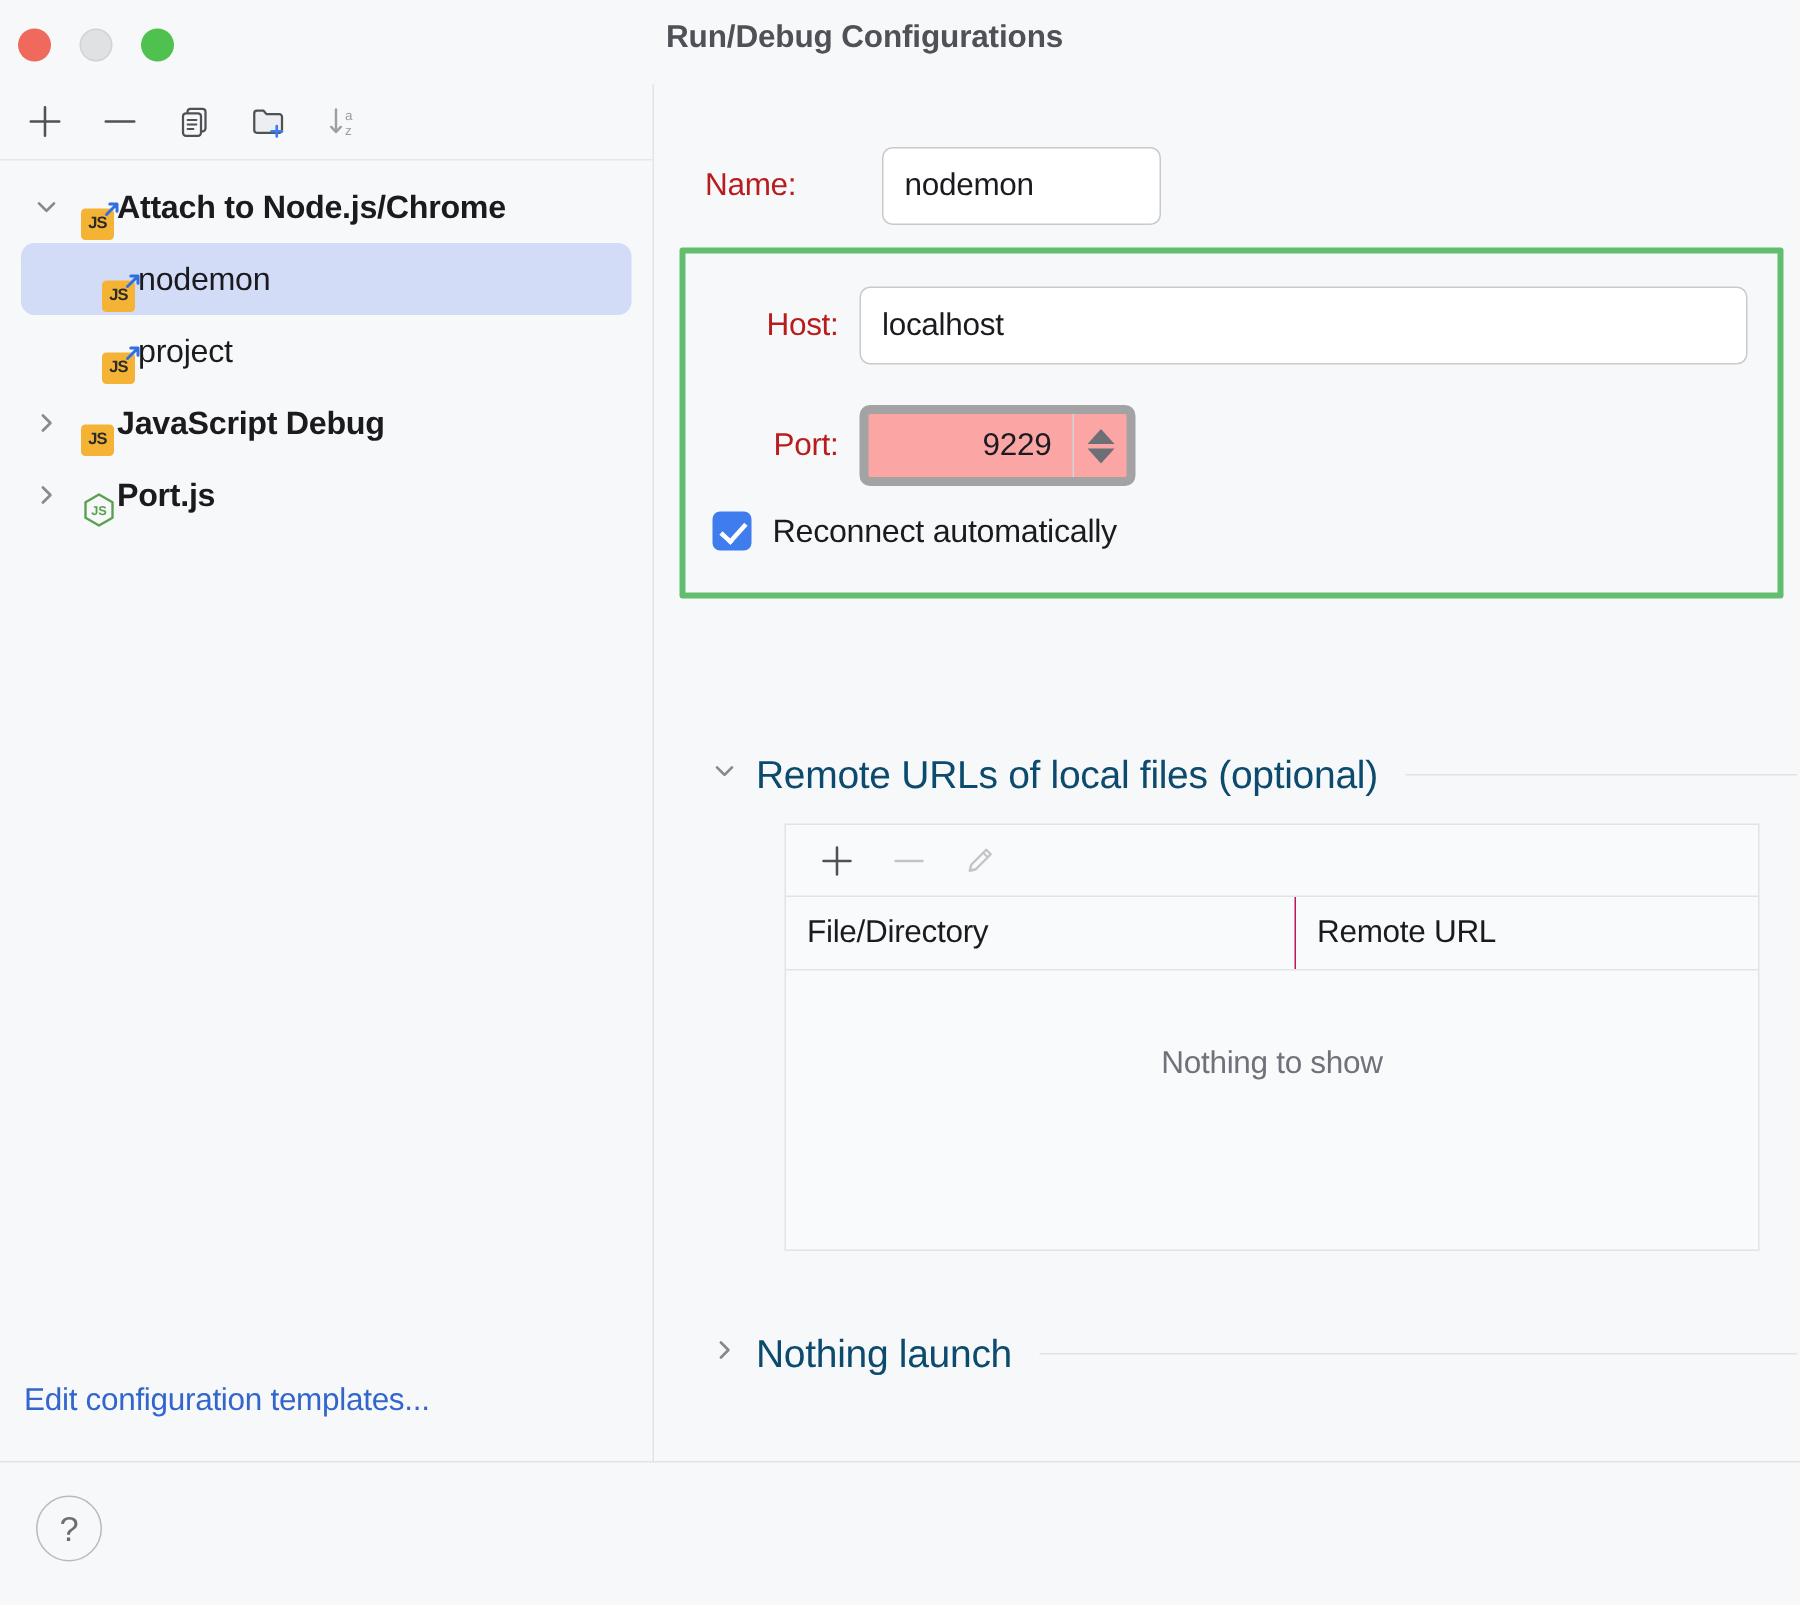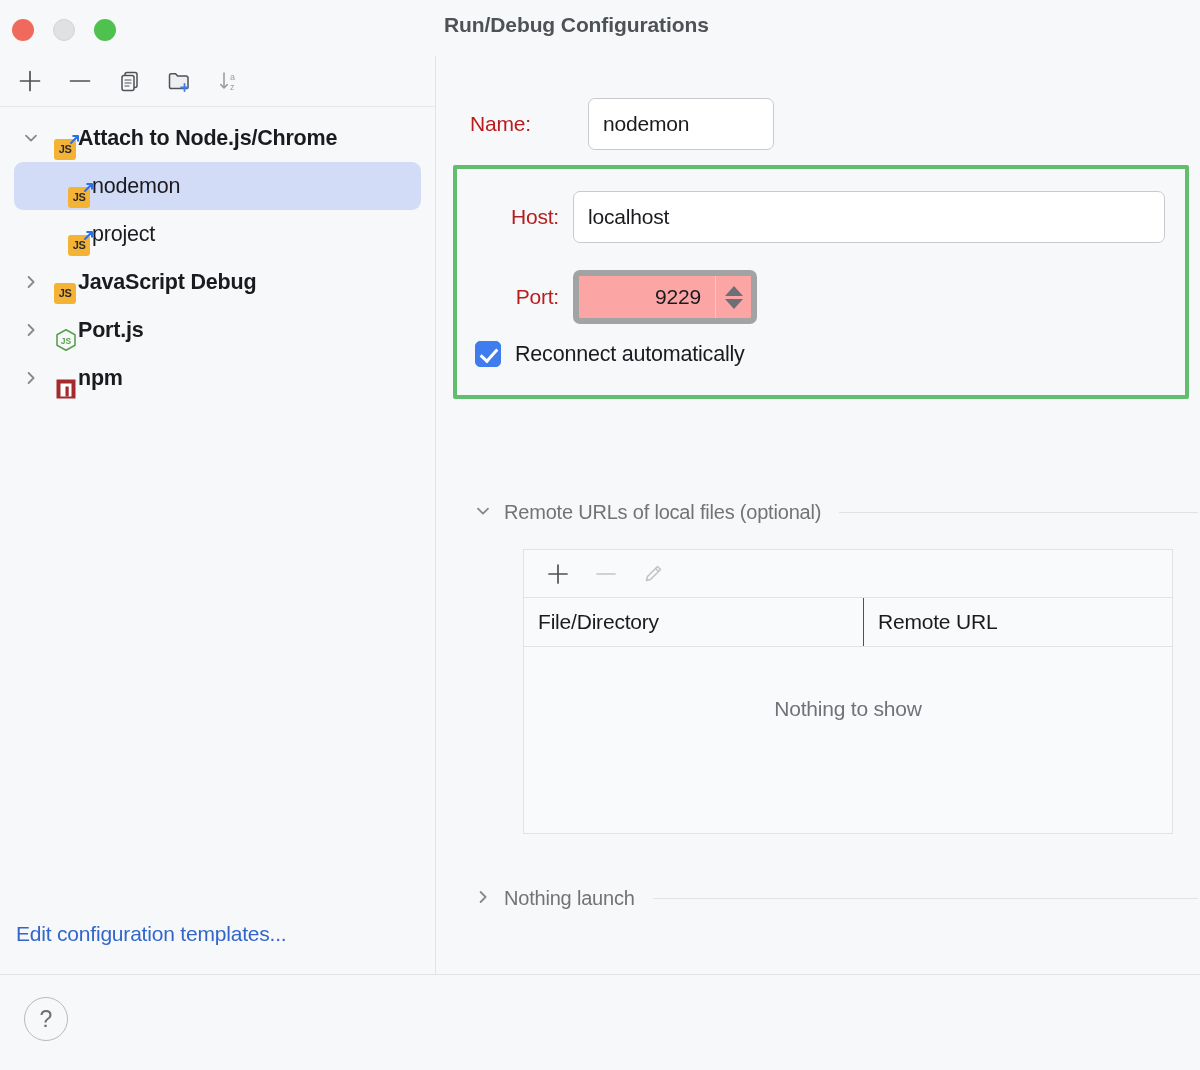--- a/index.html
+++ b/index.html
@@ -292,24 +292,24 @@
   .section-head {
     position: absolute;
     display: flex;
     align-items: center;
     gap: 12px;
     width: 724px;
   }
   .sec-remote { left: 38px; top: 445px; }
   .sec-before { left: 38px; top: 831px; }
   .sec-title {
-    font-size: 20px;
+    font-size: 26px;
     letter-spacing: -0.2px;
     white-space: nowrap;
-    color: #737373;
+    color: #0c4a6e;
   }
   .sec-rule {
     flex: 1;
     height: 1px;
     background: #e1e2e5;
     margin-left: 6px;
   }
 
   .table-box {
     position: absolute;
@@ -522,35 +522,20 @@
         </span>
         <span class="node-icon">
           <svg width="24" height="25" viewBox="0 0 24 25">
             <path d="M12 1.7l9 5.1v10.4l-9 5.1-9-5.1V6.8z" fill="none" stroke="#5aa14f" stroke-width="1.6" stroke-linejoin="round"></path>
             <text x="12" y="15.6" text-anchor="middle" font-family="Liberation Sans, sans-serif" font-size="8.5" font-weight="bold" fill="#5aa14f">JS</text>
           </svg>
         </span>
         <span class="node-label bold">Port.js</span>
       </div>
 
-      <div class="tree-row">
-        <span class="twisty">
-          <svg width="18" height="18" viewBox="0 0 18 18">
-              <path d="M6.6 4L11.6 9 6.6 14" stroke="#86898f" stroke-width="1.8" fill="none" stroke-linecap="round" stroke-linejoin="round"></path>
-            </svg>
-        </span>
-        <span class="node-icon">
-          <svg width="24" height="24" viewBox="0 0 24 24">
-            <rect x="2.5" y="2.5" width="19" height="19" fill="#a52a2e"></rect>
-            <rect x="6.5" y="6.5" width="11" height="13" fill="#ffffff"></rect>
-            <rect x="11.5" y="9.5" width="3.2" height="10" fill="#a52a2e"></rect>
-          </svg>
-        </span>
-        <span class="node-label bold">npm</span>
-      </div>
 
     </div>
 
     <div class="templates-link">Edit configuration templates...</div>
   </div>
 
   <div class="right-panel">
 
     <div class="name-row">
       <span class="field-label lbl-name">Name:</span>

